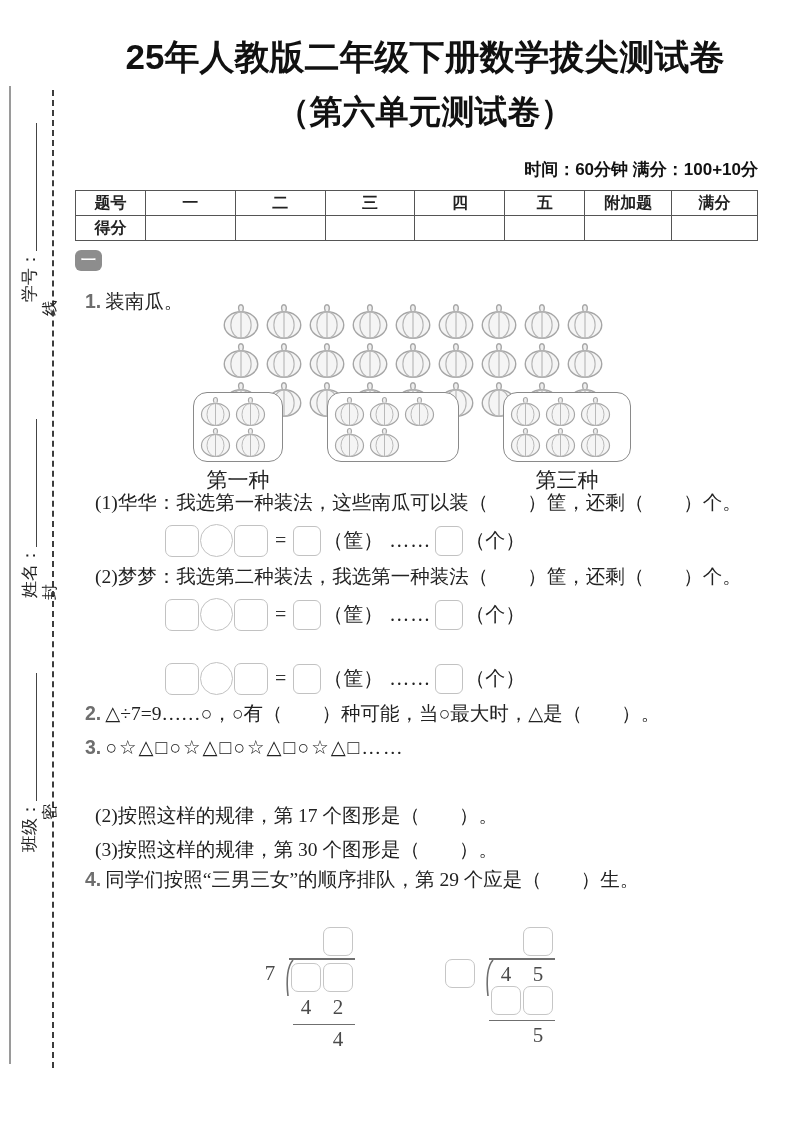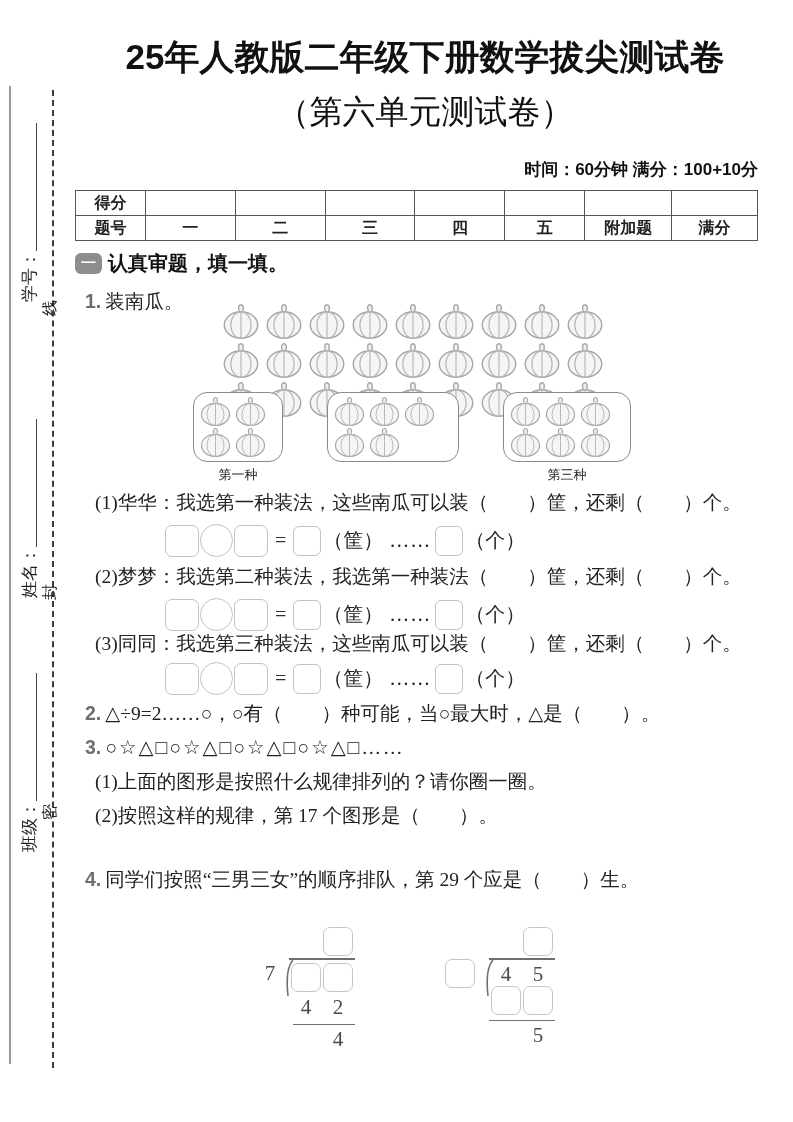--- a/index.html
+++ b/index.html
@@ -23,21 +23,21 @@
   
   #content{position:absolute;left:75px;top:0;width:700px;height:1118px;}
   .abs{position:absolute;}
   .page-title{
     top:34px;left:0;width:100%;text-align:center;
     font-family:"Liberation Sans","DejaVu Sans",sans-serif;font-weight:bold;
     font-size:35px;color:#111;letter-spacing:0px;
   }
   .page-subtitle{
     top:90px;left:0;width:100%;text-align:center;
-    font-family:"Liberation Sans","DejaVu Sans",sans-serif;font-weight:normal;
+    font-family:"Liberation Sans","DejaVu Sans",sans-serif;font-weight:bold;
     font-size:33px;color:#111;
   }
   .meta-line{
     top:158px;left:0;width:683px;text-align:right;
     font-family:"Liberation Sans","DejaVu Sans",sans-serif;font-weight:bold;
     font-size:17px;color:#111;
   }
   table.score{
     top:190px;left:0;position:absolute;border-collapse:collapse;width:683px;
     font-family:"Liberation Sans","DejaVu Sans",sans-serif;font-size:16px;color:#222;
@@ -58,21 +58,21 @@
   
   #pumpkin-grid{top:302px;left:144px;display:grid;grid-template-columns:repeat(9,43px);grid-auto-rows:39px;justify-items:center;align-items:center;}
   .pumpkin-icon{width:40px;height:37px;display:block;}
   .pumpkin-sm{width:35px;height:31px;display:block;}
   #baskets{top:392px;left:0;width:100%;height:102px;}
   .basket-box{
     position:absolute;border:1.5px solid #8a8a8a;border-radius:14px;background:#fff;
     display:flex;flex-wrap:wrap;align-content:center;justify-content:flex-start;
     padding:3px 4px;box-sizing:border-box;
   }
-  .basket-label{position:absolute;top:74px;text-align:center;font-size:13px;color:#222;}
+  .basket-label{position:absolute;top:74px;text-align:center;font-size:21px;color:#222;}
   
   .eq-row{display:flex;align-items:center;left:90px;}
   .box-lg{width:32px;height:30px;border:1.5px solid #c2c2c2;border-radius:7px;background:#fff;}
   .op-circle{width:31px;height:31px;border:1.5px solid #c2c2c2;border-radius:50%;background:#fff;margin:0 1px;}
   .box-sm{width:26px;height:28px;border:1.5px solid #c2c2c2;border-radius:6px;background:#fff;}
   .eq-sym{font-size:20px;color:#333;margin:0 7px;}
   .eq-unit{font-size:20px;color:#222;margin:0 2px;}
   .eq-dots{font-size:20px;color:#222;margin:0 4px;letter-spacing:1px;}
   .inline-box{display:inline-block;width:27px;height:25px;border:1.5px solid #bdbdbd;border-radius:6px;background:#fff;vertical-align:-6px;margin:0 5px;}
   
@@ -124,45 +124,44 @@
         <col style="width:90px">
         <col style="width:90px">
         <col style="width:90px">
       <col style="width:90px">
         <col style="width:80px">
         <col style="width:87px">
         <col style="width:86px">
     </colgroup>
     <tbody>
         <tr>
-      <td>得分</td>
-      <td></td>
-      <td></td>
-      <td></td>
-      <td></td>
-      <td></td>
-      <td></td>
-      <td></td>
-    </tr>
-    <tr>
       <td>题号</td>
       <td>一</td>
       <td>二</td>
       <td>三</td>
       <td>四</td>
       <td>五</td>
       <td>附加题</td>
       <td>满分</td>
     </tr>
+    <tr>
+      <td>得分</td>
+      <td></td>
+      <td></td>
+      <td></td>
+      <td></td>
+      <td></td>
+      <td></td>
+      <td></td>
+    </tr>
   </tbody>
     </table>
 
   <div class="abs section-head">
     <span class="section-badge">一</span>
-    <span class="section-title">认真审题，填一填。</span>
   </div>
 
   <div class="abs qline" style="top:288px;left:10px;">
     <span class="qnum">1.</span><span class="qtext">装南瓜。</span>
   </div>
 
   <div class="abs" id="pumpkin-grid">
       <svg class="pumpkin-icon">
         <use href="#pumpkin-shape"></use>
       </svg>
@@ -325,44 +324,41 @@
     <span class="op-circle"></span>
     <span class="box-lg"></span>
     <span class="eq-sym">=</span>
     <span class="box-sm"></span>
     <span class="eq-unit">（筐）</span>
     <span class="eq-dots">……</span>
     <span class="box-sm"></span>
     <span class="eq-unit">（个）</span>
   </div>
 
-  <div class="abs qline" style="top:630px;left:20px;">
-    <span>(3)</span><span>同同：我选第三种装法，这些南瓜可以装（　　）筐，还剩（　　）个。</span>
-  </div>
   <div class="abs eq-row" style="top:662px;">
     <span class="box-lg"></span>
     <span class="op-circle"></span>
     <span class="box-lg"></span>
     <span class="eq-sym">=</span>
     <span class="box-sm"></span>
     <span class="eq-unit">（筐）</span>
     <span class="eq-dots">……</span>
     <span class="box-sm"></span>
     <span class="eq-unit">（个）</span>
   </div>
 
   <div class="abs qline" style="top:700px;left:10px;">
-    <span class="qnum">2.</span><span>△÷9=2……○，○有（　　）种可能，当○最大时，△是（　　）。</span>
+    <span class="qnum">2.</span><span>△÷7=9……○，○有（　　）种可能，当○最大时，△是（　　）。</span>
   </div>
 
   <div class="abs qline" style="top:736px;left:10px;">
     <span class="qnum">3.</span><span style="letter-spacing:2px;">○☆△□○☆△□○☆△□○☆△□……</span>
   </div>
-  <div class="abs qline" style="top:768px;left:20px;">(1)上面的图形是按照什么规律排列的？请你圈一圈。</div>
   <div class="abs qline" style="top:802px;left:20px;">(2)按照这样的规律，第 17 个图形是（　　）。</div>
+  <div class="abs qline" style="top:836px;left:20px;">(3)按照这样的规律，第 30 个图形是（　　）。</div>
 
   <div class="abs qline" style="top:866px;left:10px;">
     <span class="qnum">4.</span><span>同学们按照“三男三女”的顺序排队，第 29 个应是（　　）生。</span>
   </div>
 
 
   <div class="division" style="left:170px;top:925px;">
     <span class="d-box" style="left:78px;top:2px;"></span>
     <span class="d-digit" style="left:10px;top:36px;">7</span>
     <svg class="d-bracket" style="left:36px;top:34px;" width="14" height="38" viewBox="0 0 14 38">

